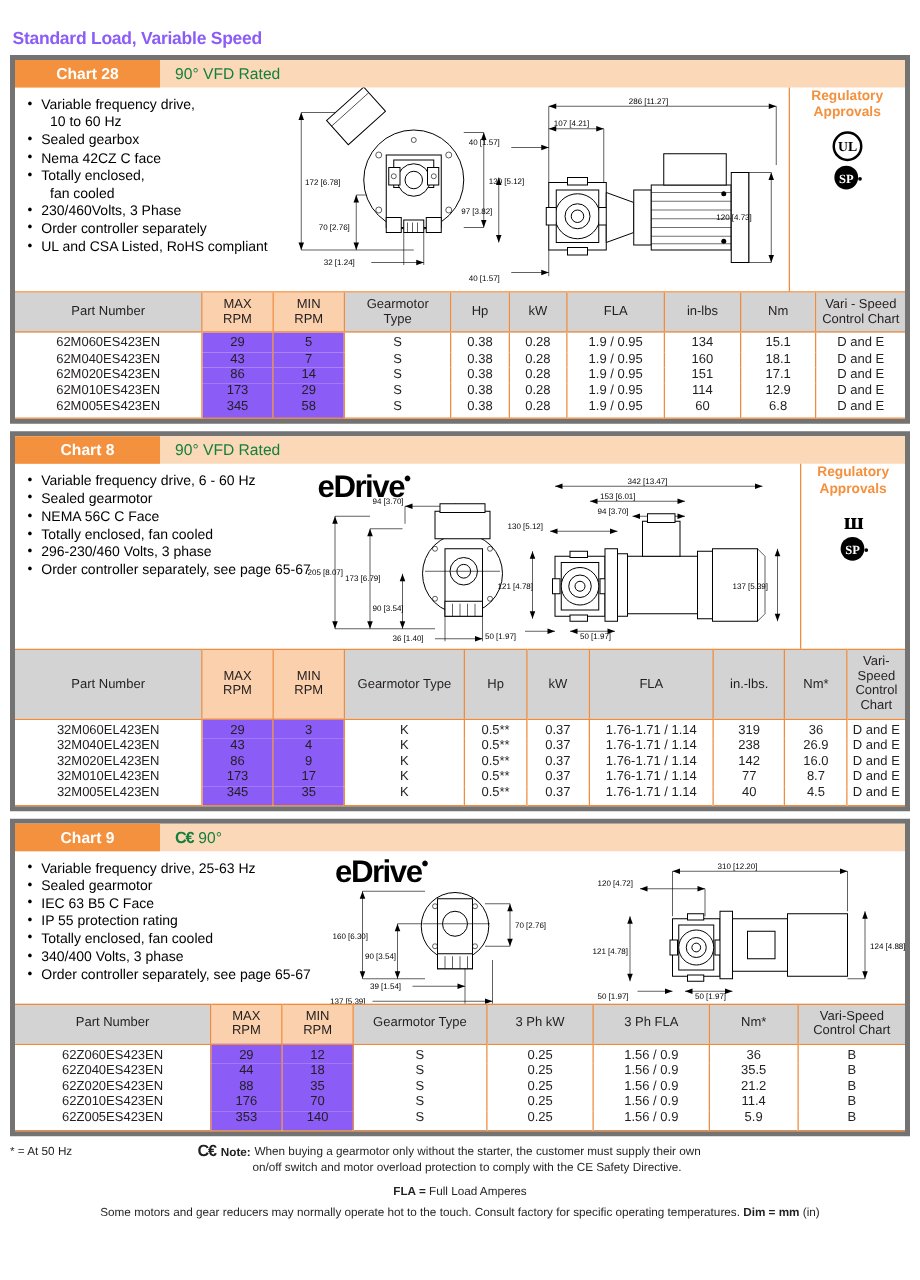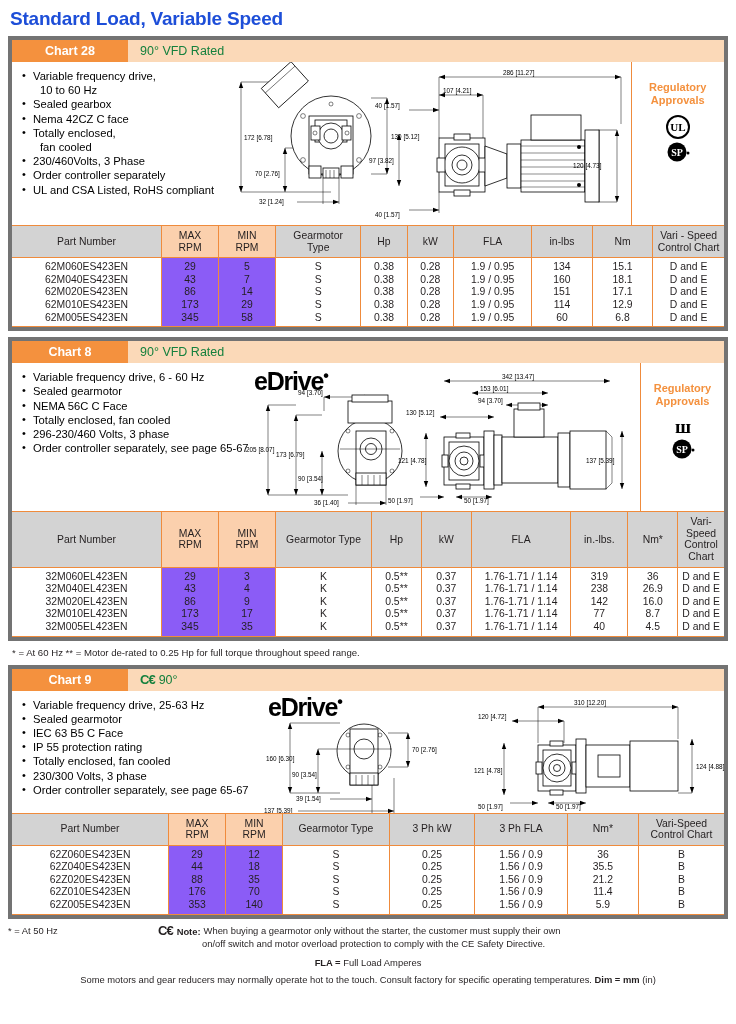--- a/index.html
+++ b/index.html
@@ -7,25 +7,25 @@
   body {
     width: 736px; height: 1024px;
     background: #ffffff;
     font-family: "Liberation Sans", sans-serif;
     color: #000;
     overflow: hidden;
   }
   .page { width: 736px; height: 1024px; position: relative; padding: 6px 8px 0 8px; }
 
   .page-title {
-    color: #1d4ed8;
-    font-size: 19px;
+    color: #8b5cf6;
+    font-size: 14px;
     font-weight: bold;
     letter-spacing: -0.2px;
-    margin: 2px 0 6px 2px;
+    margin: 16px 0 6px 2px;
   }
 
   
   .chart-block { border: 4px solid #737373; margin-bottom: 6px; background: #fff; }
   .chart-head { display: flex; height: 22px; background: #fbd9b8; }
   .chart-head .tag {
     width: 116px; background: #f4913e; color: #fff;
     font-weight: bold; font-size: 12.5px;
     display: flex; align-items: center; justify-content: center;
   }
@@ -44,21 +44,21 @@
   }
   .spec-col li::before {
     content: "\2022"; position: absolute; left: 0; top: -1px; font-size: 11px;
   }
   .spec-col li.cont { padding-left: 18px; }
   .spec-col li.cont::before { content: ""; }
 
   .draw-col { flex: 1; position: relative; }
   .appr-col {
     width: 98px; border-left: 1px solid #ef8b3c;
-    display: flex; flex-direction: column; align-items: center; padding-top: 19px;
+    display: flex; flex-direction: column; align-items: center; padding-top: 1px;
   }
   .appr-title {
     color: #f4913e; font-weight: bold; font-size: 11px;
     text-align: center; line-height: 13px;
   }
   .appr-icons { margin-top: 7px; display: flex; flex-direction: column; align-items: center; gap: 0; }
 
   .edrive {
     font-weight: bold; font-size: 25px; letter-spacing: -1.2px;
     position: absolute;
@@ -623,39 +623,38 @@
             <td>0.37</td>
             <td>1.76-1.71 / 1.14</td>
             <td>40</td>
             <td>4.5</td>
             <td>D and E</td>
           </tr>
         </tbody>
     </table>
   </div>
 
-  <div class="foot-note">* = At 60 Hz    ** = Motor de-rated to 0.25 Hp for full torque throughout speed range.</div>
 
   <div class="chart-block">
     <div class="chart-head">
       <div class="tag">Chart 9</div>
       <div class="sub">
         <span class="ce-mark">C€</span>
         <span>90°</span>
       </div>
     </div>
     <div class="chart-body">
       <div class="spec-col" style="width:262px">
         <ul>
           <li>Variable frequency drive, 25-63 Hz</li>
           <li>Sealed gearmotor</li>
           <li>IEC 63 B5 C Face</li>
           <li>IP 55 protection rating</li>
           <li>Totally enclosed, fan cooled</li>
-          <li>230/300 Volts, 3 phase</li>
+          <li>340/400 Volts, 3 phase</li>
           <li>Order controller separately, see page 65-67</li>
         </ul>
       </div>
 
       <div class="draw-col">
         <div class="edrive" style="left:6px; top:2px;">
           <span>eDrive</span><sup>•</sup>
         </div>
         <svg class="dwg" width="462" height="122" viewBox="0 0 462 122">
 

